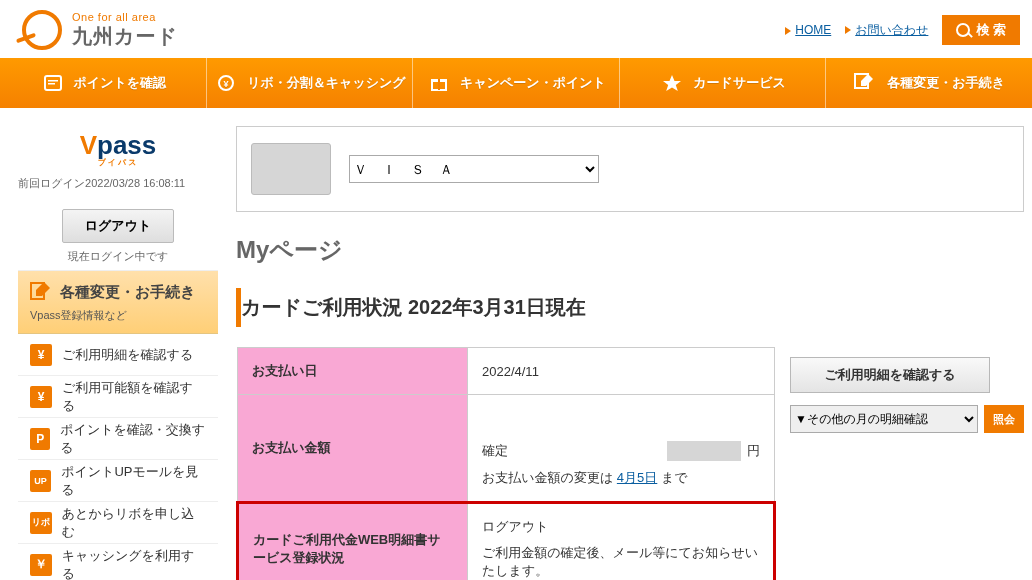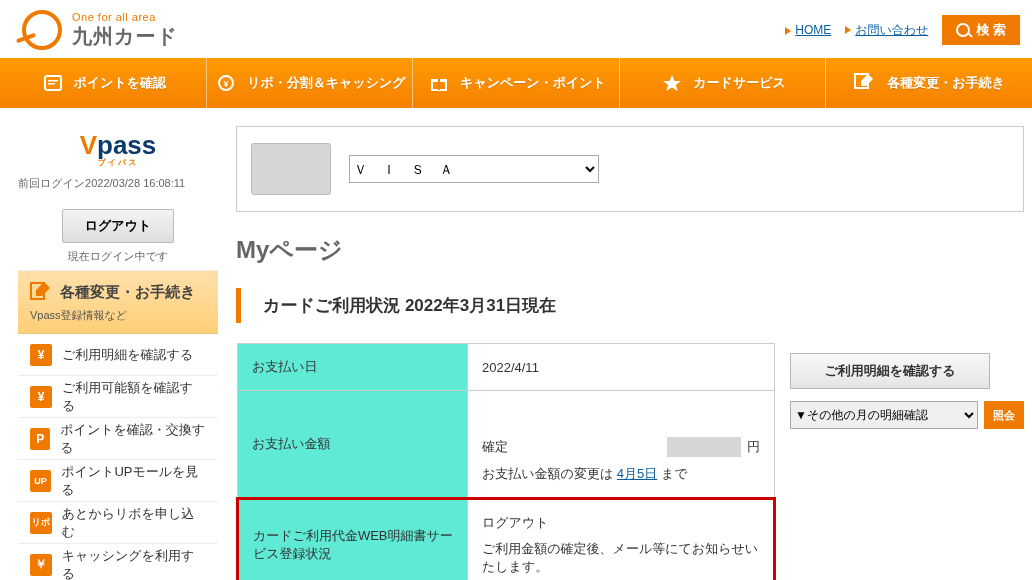--- a/index.html
+++ b/index.html
@@ -45,25 +45,25 @@
   .side-list { list-style: none; }
   .side-item { display: flex; align-items: center; gap: 10px; height: 42px; padding: 0 12px; border-bottom: 1px solid #eee; cursor: pointer; font-size: 13px; color: #333; }
   .side-ic { width: 22px; height: 22px; display: flex; align-items: center; justify-content: center; background: #f07a00; color: #fff; font-weight: bold; font-size: 12px; border-radius: 2px; }
 
   
   .main { flex: 1; }
   .card-bar { border: 1px solid #ccc; padding: 16px 14px; display: flex; align-items: center; gap: 18px; }
   .card-img { width: 80px; height: 52px; background: #d6d6d6; border: 1px solid #bbb; border-radius: 3px; }
   .card-select { width: 250px; height: 28px; border: 1px solid #aaa; font-size: 13px; letter-spacing: 6px; background:#fff; }
   .mypage-title { font-size: 24px; color: #666; font-weight: bold; margin: 22px 0 22px 0; }
-  .section-heading { border-left: 5px solid #f07a00; padding: 6px 22px; font-size: 17px; font-weight: bold; margin-bottom: 20px; background:#fff; }
+  .section-heading { border-left: 5px solid #f07a00; padding: 6px 0; font-size: 20px; font-weight: bold; margin-bottom: 20px; background:#fff; }
   .usage { display: flex; gap: 14px; }
   .usage-table { border: 1px solid #ccc; border-collapse: collapse; width: 540px; }
   .usage-table th, .usage-table td { border: 1px solid #ccc; padding: 14px 14px; text-align: left; vertical-align: middle; font-size: 13px; }
-  .usage-table th { background: #5eead4; width: 230px; font-weight: normal; color: #333; }
+  .usage-table th { background: #f9a8d4; width: 230px; font-weight: bold; color: #333; }
   .conf-cell { display: flex; align-items: center; gap: 6px; margin-top: 32px; }
   .mask { display: inline-block; width: 74px; height: 20px; background: #d6d6d6; vertical-align: middle; }
   .redbox td, .redbox th { border-top: 3px solid #cc0000 !important; border-bottom: 3px solid #cc0000 !important; }
   .redbox th { border-left: 3px solid #cc0000 !important; }
   .redbox td.redlast { border-right: 3px solid #cc0000 !important; }
   .usage-side { flex: 1; display: flex; flex-direction: column; gap: 12px; padding-top: 10px; }
   .action-btn { background: linear-gradient(#f9f9f9,#e4e4e4); border: 1px solid #b8b8b8; color: #333; font-size: 13px; font-weight: bold; padding: 8px 0; width: 200px; cursor: pointer; }
   .sel-row { display: flex; align-items: center; gap: 6px; }
   .month-sel { flex: 1; height: 28px; border: 1px solid #aaa; font-size: 12px; }
   .mini-btn { background: #f07a00; color: #fff; border: none; height: 28px; width: 40px; font-size: 11px; font-weight: bold; cursor: pointer; }

